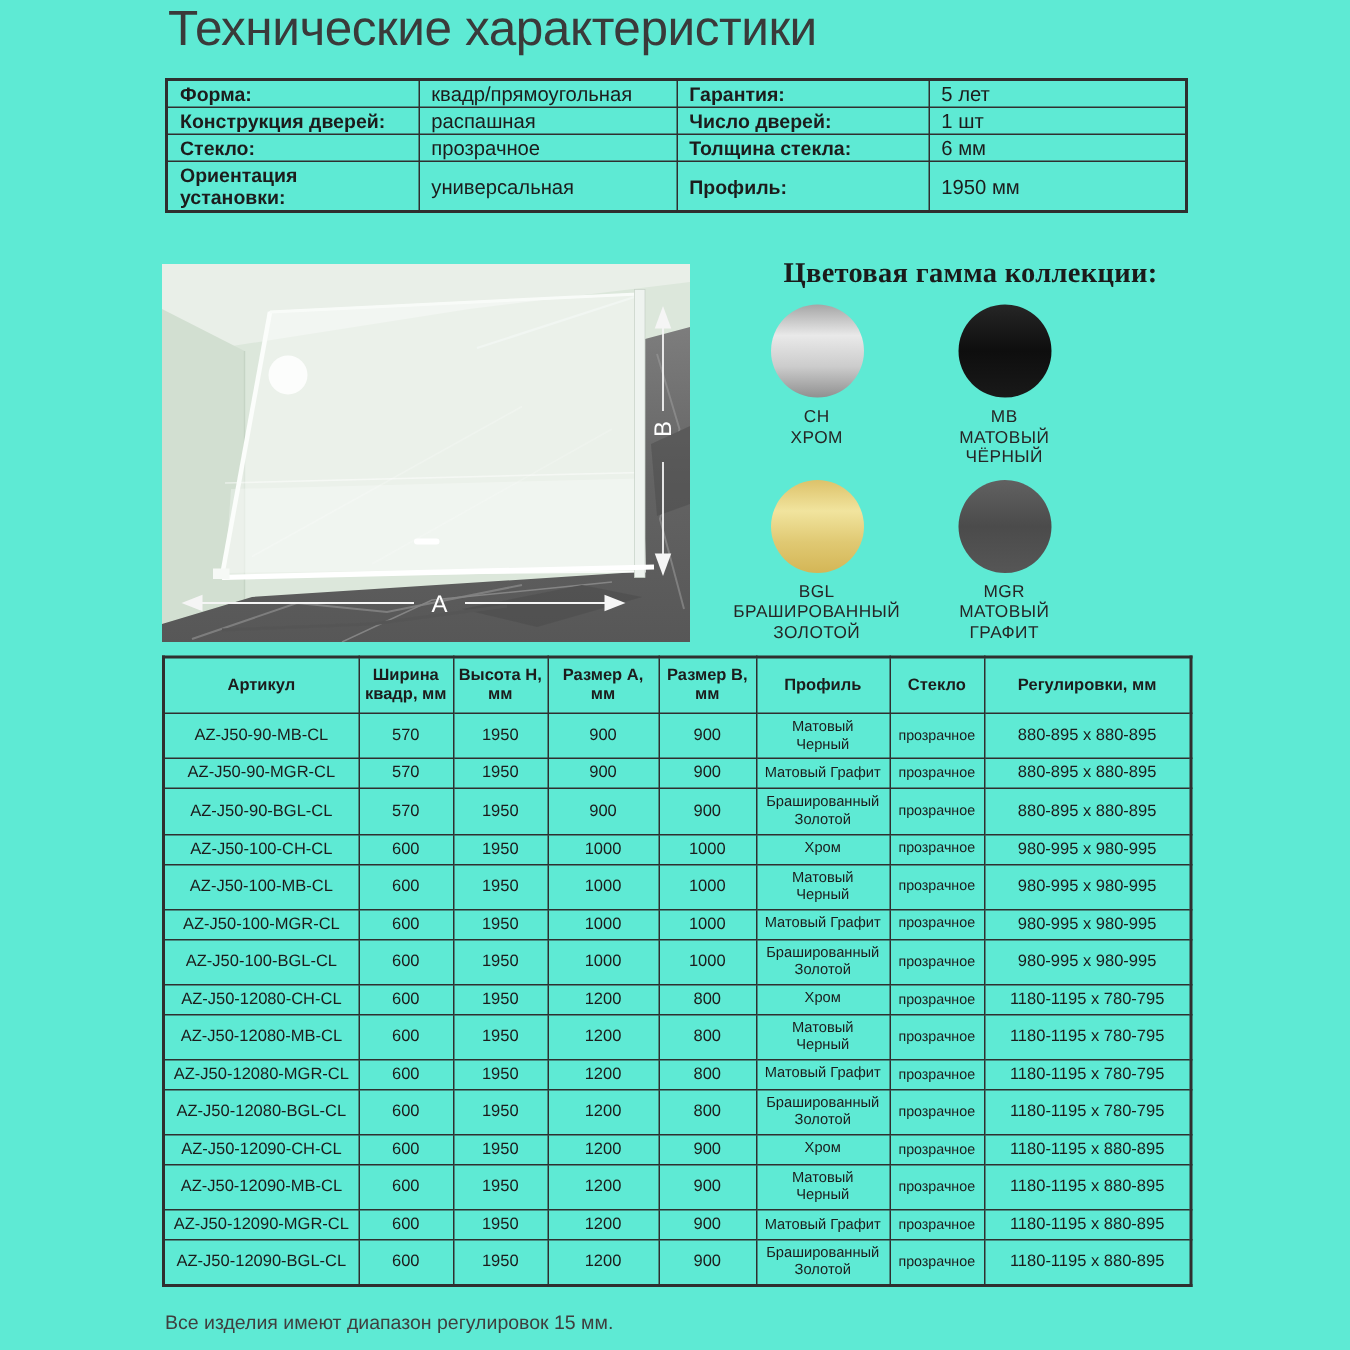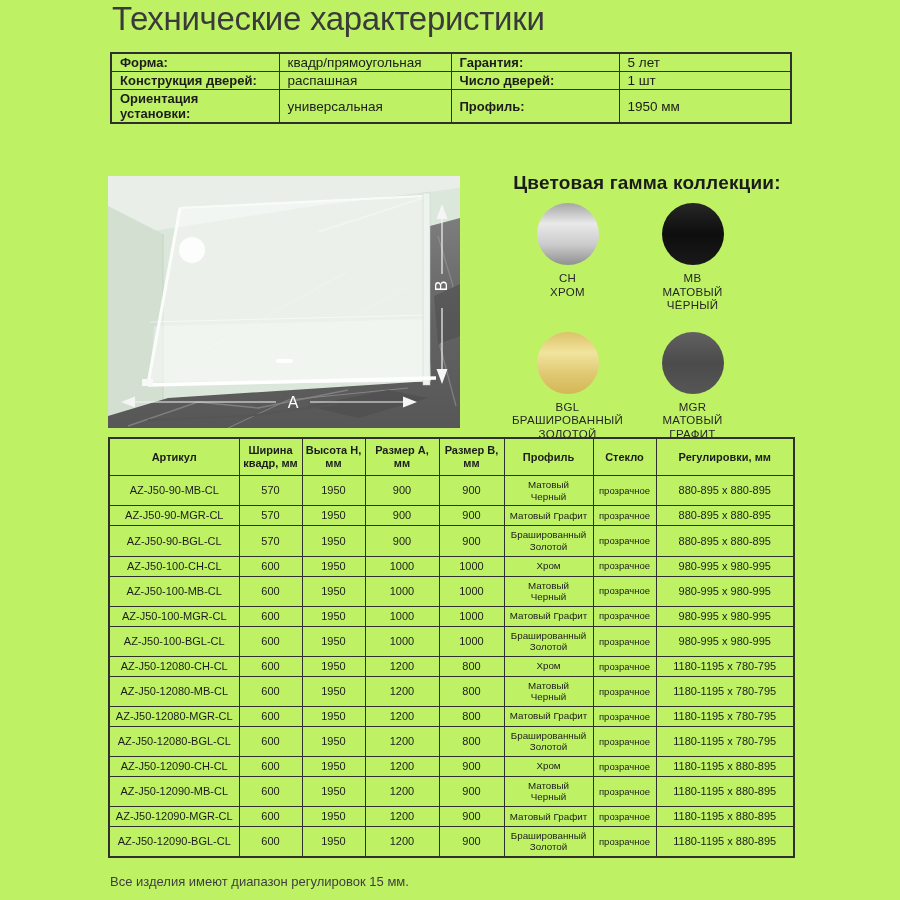--- a/index.html
+++ b/index.html
@@ -1,37 +1,37 @@
 <!DOCTYPE html>
 <html><head>
 <meta charset="utf-8">
 <style>
   html,body{margin:0;padding:0;background:#ffffff;}
-  .page{position:relative;width:900px;height:900px;background:#bef264;
+  .page{position:relative;width:900px;height:900px;background:#5eead4;
         font-family:"Liberation Sans",sans-serif;color:#222;overflow:hidden;}
 
   .title{position:absolute;left:112px;top:0px;margin:0;font-size:33px;font-weight:500;
          color:#3a3a3a;letter-spacing:-0.3px;}
 
   
   .spec-table{position:absolute;left:110px;top:52px;width:680px;border-collapse:collapse;
               table-layout:fixed;border:2px solid #2f2f2f;}
   .spec-table td{border:1px solid #2f2f2f;font-size:13.5px;padding:1px 8px;color:#1c1c1c;
                  vertical-align:middle;}
   .spec-table td.lbl{font-weight:bold;font-size:13px;}
 
   
   .diagram{position:absolute;left:108px;top:176px;width:352px;height:252px;}
 
   
   .colors-title{position:absolute;left:500px;top:172px;width:294px;margin:0;
                 font-size:19px;font-weight:bold;color:#1b1b1b;text-align:center;
-                letter-spacing:0.2px;}
-  .swatches{position:absolute;left:505px;top:203px;width:250px;display:grid;
-            grid-template-columns:125px 125px;row-gap:19px;}
+                letter-spacing:0.2px;font-family:Liberation Serif, serif;}
+  .swatches{position:absolute;left:482px;top:203px;width:250px;display:grid;
+            grid-template-columns:125px 125px;row-gap:7px;}
   .swatch{display:flex;flex-direction:column;align-items:center;}
   .swatch-circle{width:62px;height:62px;border-radius:50%;}
   .swatch-code{margin-top:7px;font-size:11.5px;font-weight:500;color:#262626;
                text-align:center;line-height:1.18;letter-spacing:0.3px;}
   .swatch-name{font-size:11.5px;font-weight:500;color:#262626;text-align:center;
                line-height:1.18;white-space:pre-line;letter-spacing:0.3px;}
 
   
   .big-table{position:absolute;left:108px;top:437px;width:685px;border-collapse:collapse;
              table-layout:fixed;border:2px solid #2f2f2f;}
@@ -68,20 +68,26 @@
           <td>5 лет</td>
         </tr>
 
         <tr>
           <td class="lbl">Конструкция дверей:</td>
           <td>распашная</td>
           <td class="lbl">Число дверей:</td>
           <td>1 шт</td>
         </tr>
 
+        <tr>
+          <td class="lbl">Стекло:</td>
+          <td>прозрачное</td>
+          <td class="lbl">Толщина стекла:</td>
+          <td>6 мм</td>
+        </tr>
 
         <tr>
           <td class="lbl">Ориентация установки:</td>
           <td>универсальная</td>
           <td class="lbl">Профиль:</td>
           <td>1950 мм</td>
         </tr>
       </tbody>
   </table>
 

